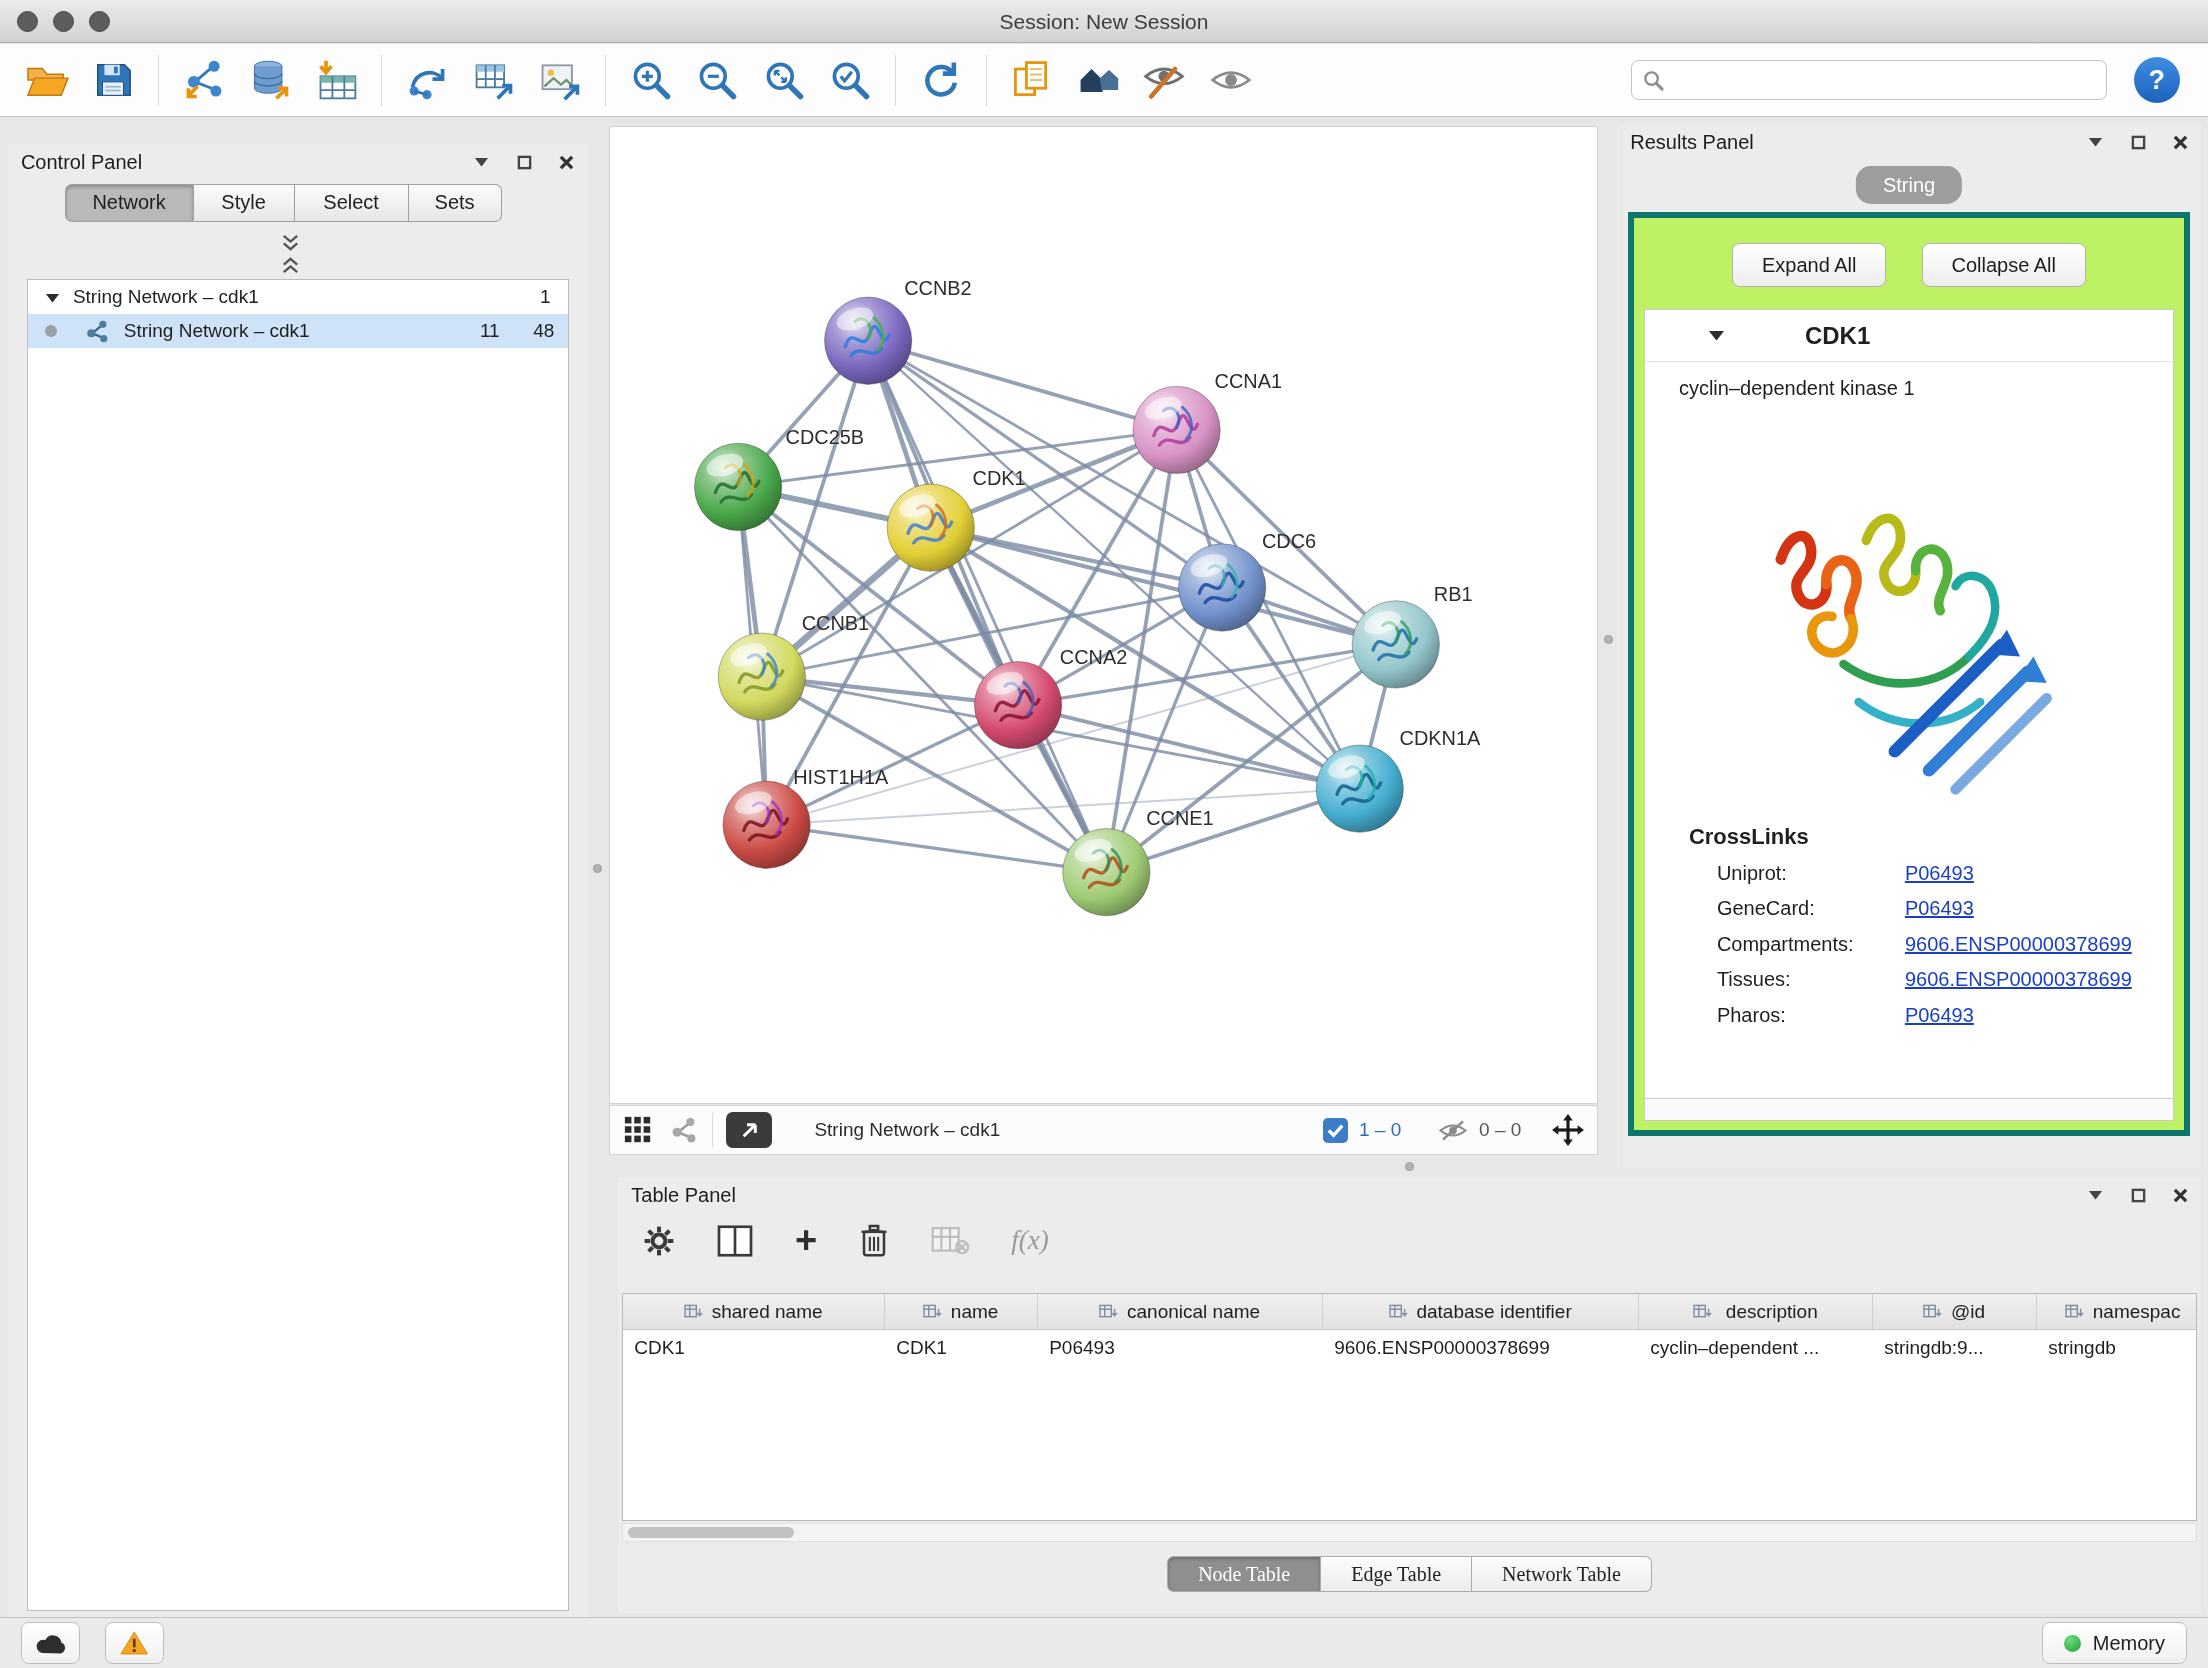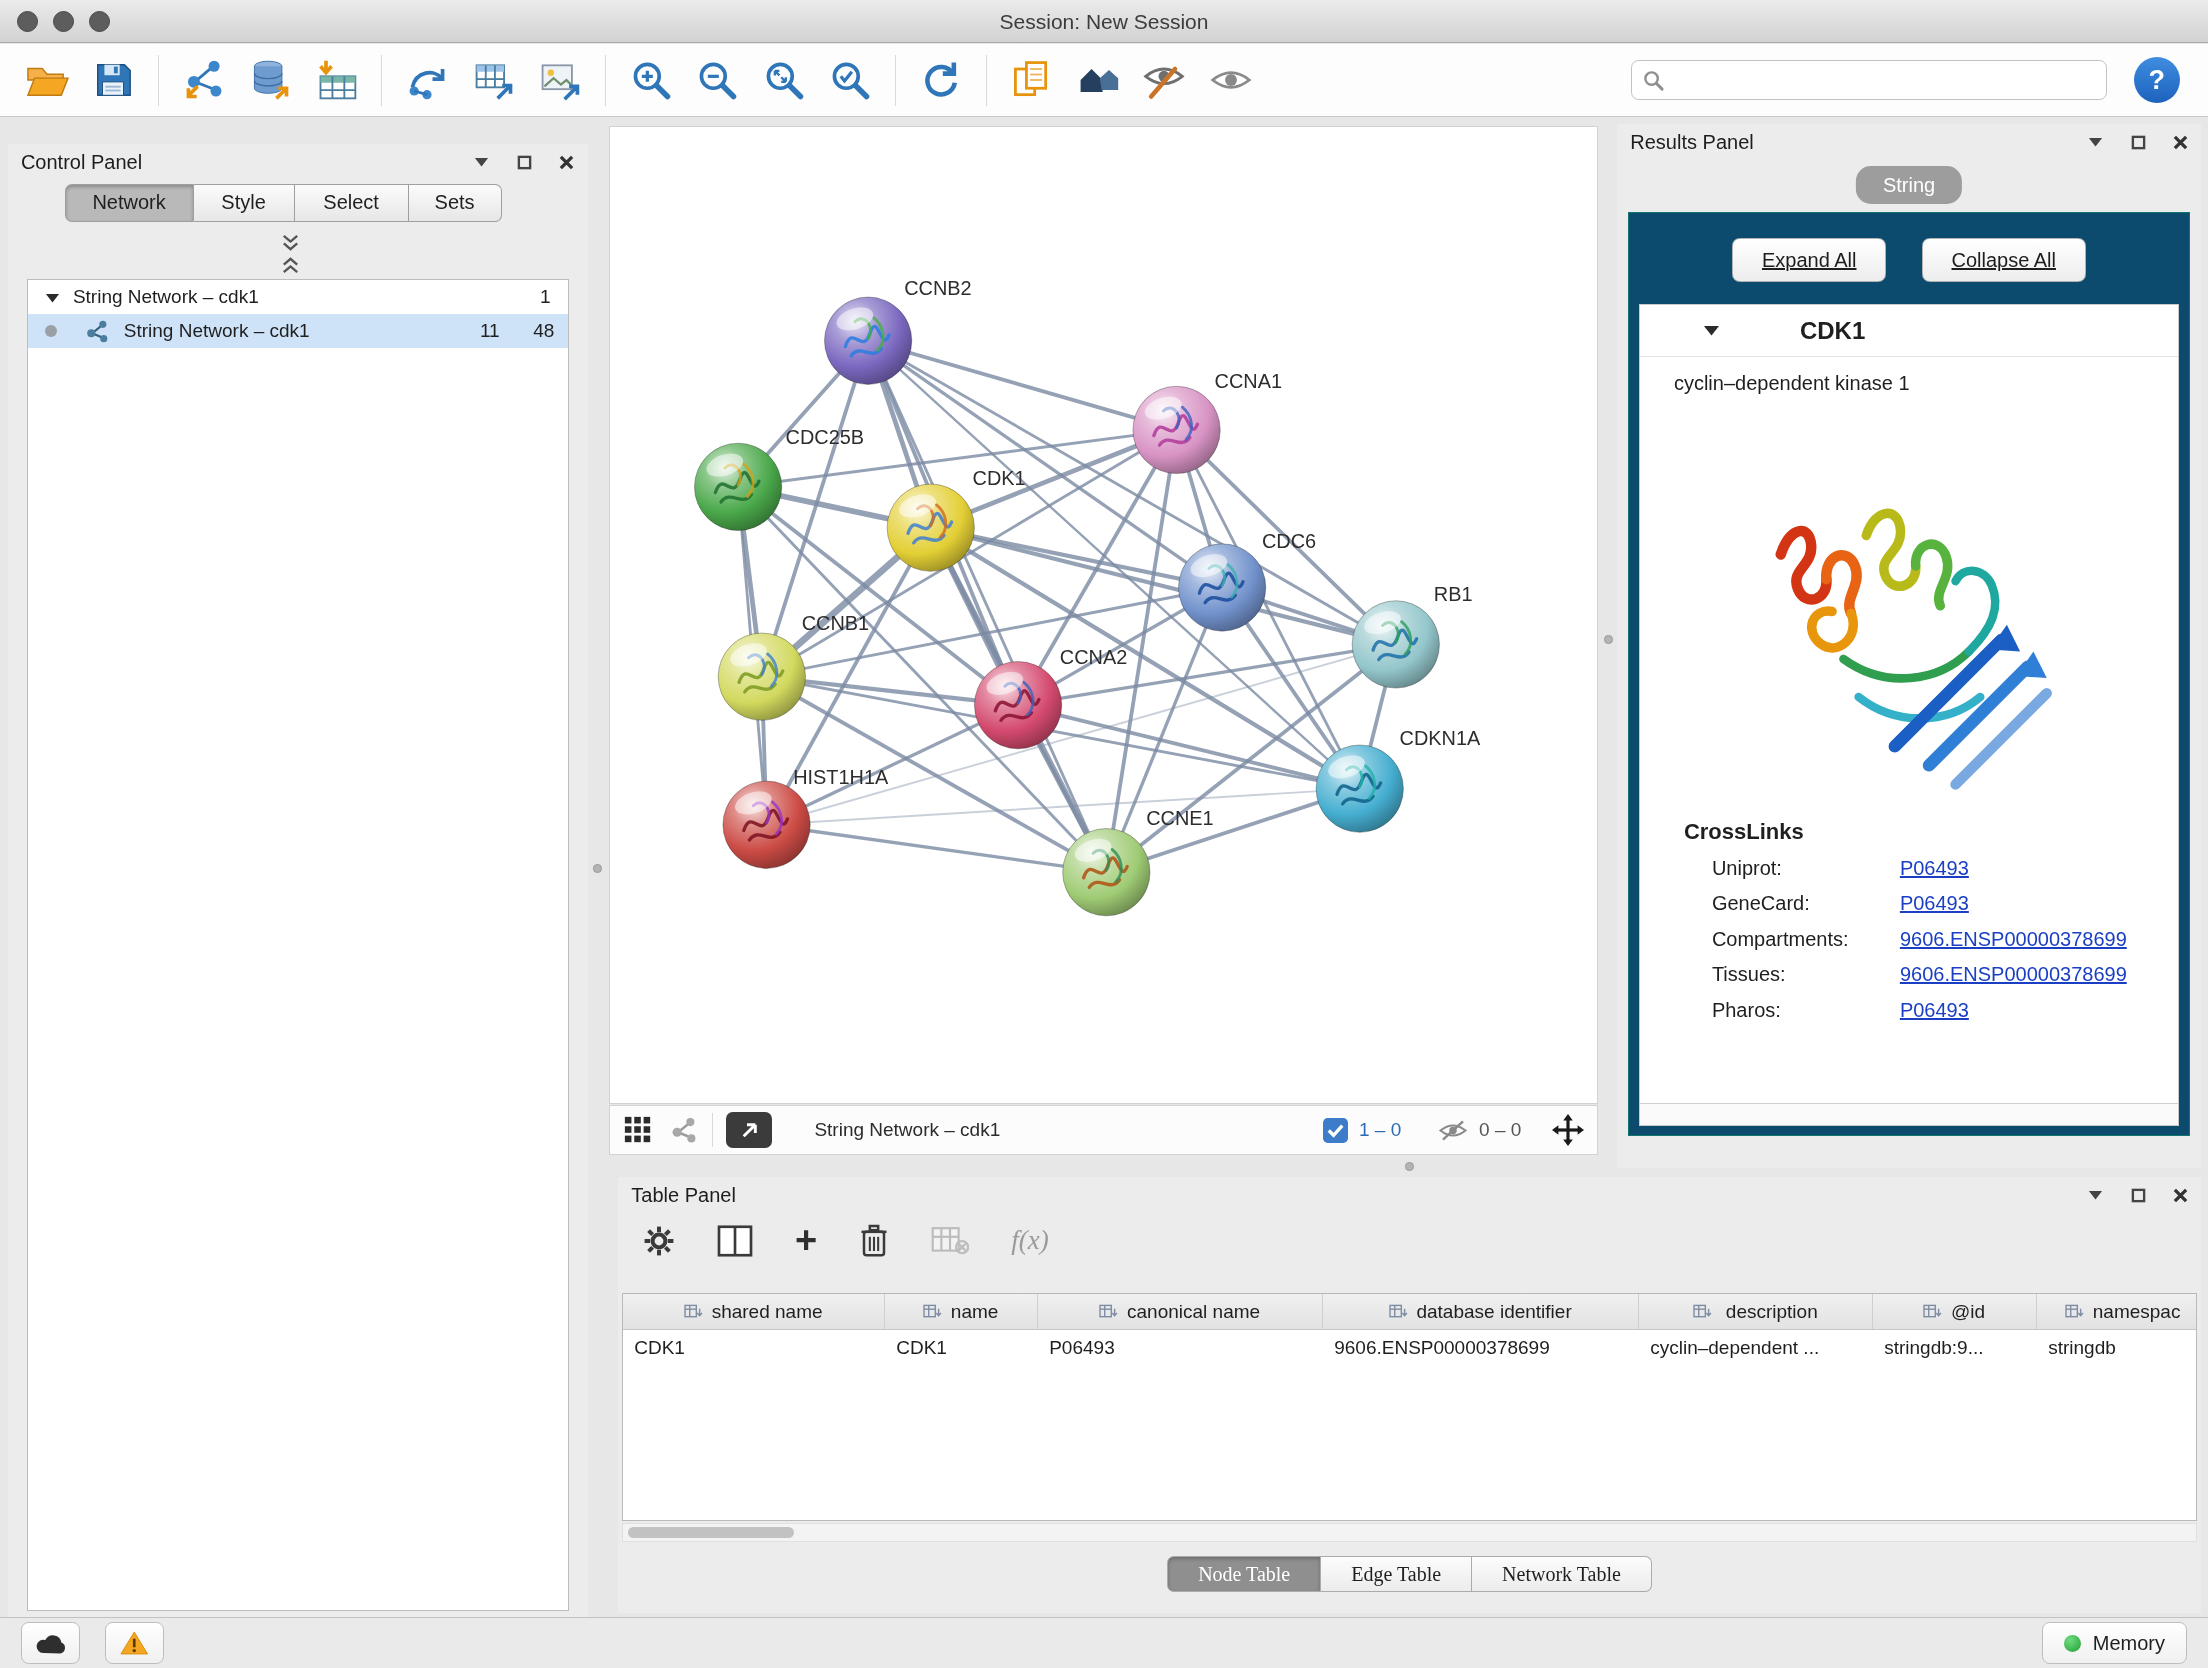--- a/index.html
+++ b/index.html
@@ -51,21 +51,21 @@
   .nb-sep{width:1px;height:34px;background:#d9d9d9;margin:0 13.3px;}
   .birdseye{width:46px;height:36px;background:#3b3b3b;border-radius:6.7px;display:flex;align-items:center;justify-content:center;}
   .nb-label{margin-left:42px;}
   .nb-right{margin-left:auto;display:flex;align-items:center;gap:11.4px;}
   .nb-count{margin-right:25px;color:#2c6cb5;}
   .nb-count2{margin-right:19px;color:#555;}
 
   
   .results-panel{position:absolute;left:1617px;top:124px;width:584px;height:1044px;background:#ececec;}
   .string-tab{position:absolute;top:42px;left:50%;transform:translateX(-50%);background:#9d9d9d;color:#fff;font-size:20px;padding:7.6px 27px;border-radius:15px;}
-  .results-card{position:absolute;left:11.4px;right:11.4px;top:88px;bottom:32px;background:#0c4a6e;border:1px solid #0f766e;text-decoration:underline;}
+  .results-card{position:absolute;left:11.4px;right:11.4px;top:88px;bottom:32px;background:#bef264;border:6px solid #0f766e;}
   .rc-buttons{display:flex;justify-content:center;gap:36px;padding:25px 0 23px;}
   .rbtn{height:42px;padding:0 28.5px;font-size:20px;color:#1d1d1d;background:linear-gradient(#ffffff,#ededed);border:1px solid #b3b3b3;border-radius:7.6px;display:flex;align-items:center;}
   .gene-box{position:absolute;left:9.5px;right:9.5px;top:91px;bottom:9.5px;background:#fff;border:1px solid #c9c9c9;}
   .gene-header{height:51px;display:flex;align-items:center;padding-left:63px;border-bottom:1px solid #e3e3e3;}
   .gene-symbol{font-weight:bold;font-size:24px;margin-left:80px;}
   .gene-desc{padding:15px 0 0 34px;font-size:20px;}
   .protein{display:block;margin:17px auto 5.7px;}
   .cl-title{font-weight:bold;font-size:22px;padding-left:44px;margin-top:7.6px;}
   .cl-row{display:flex;font-size:20px;padding:12.4px 0 0 72px;}
   .cl-label{width:188px;}

